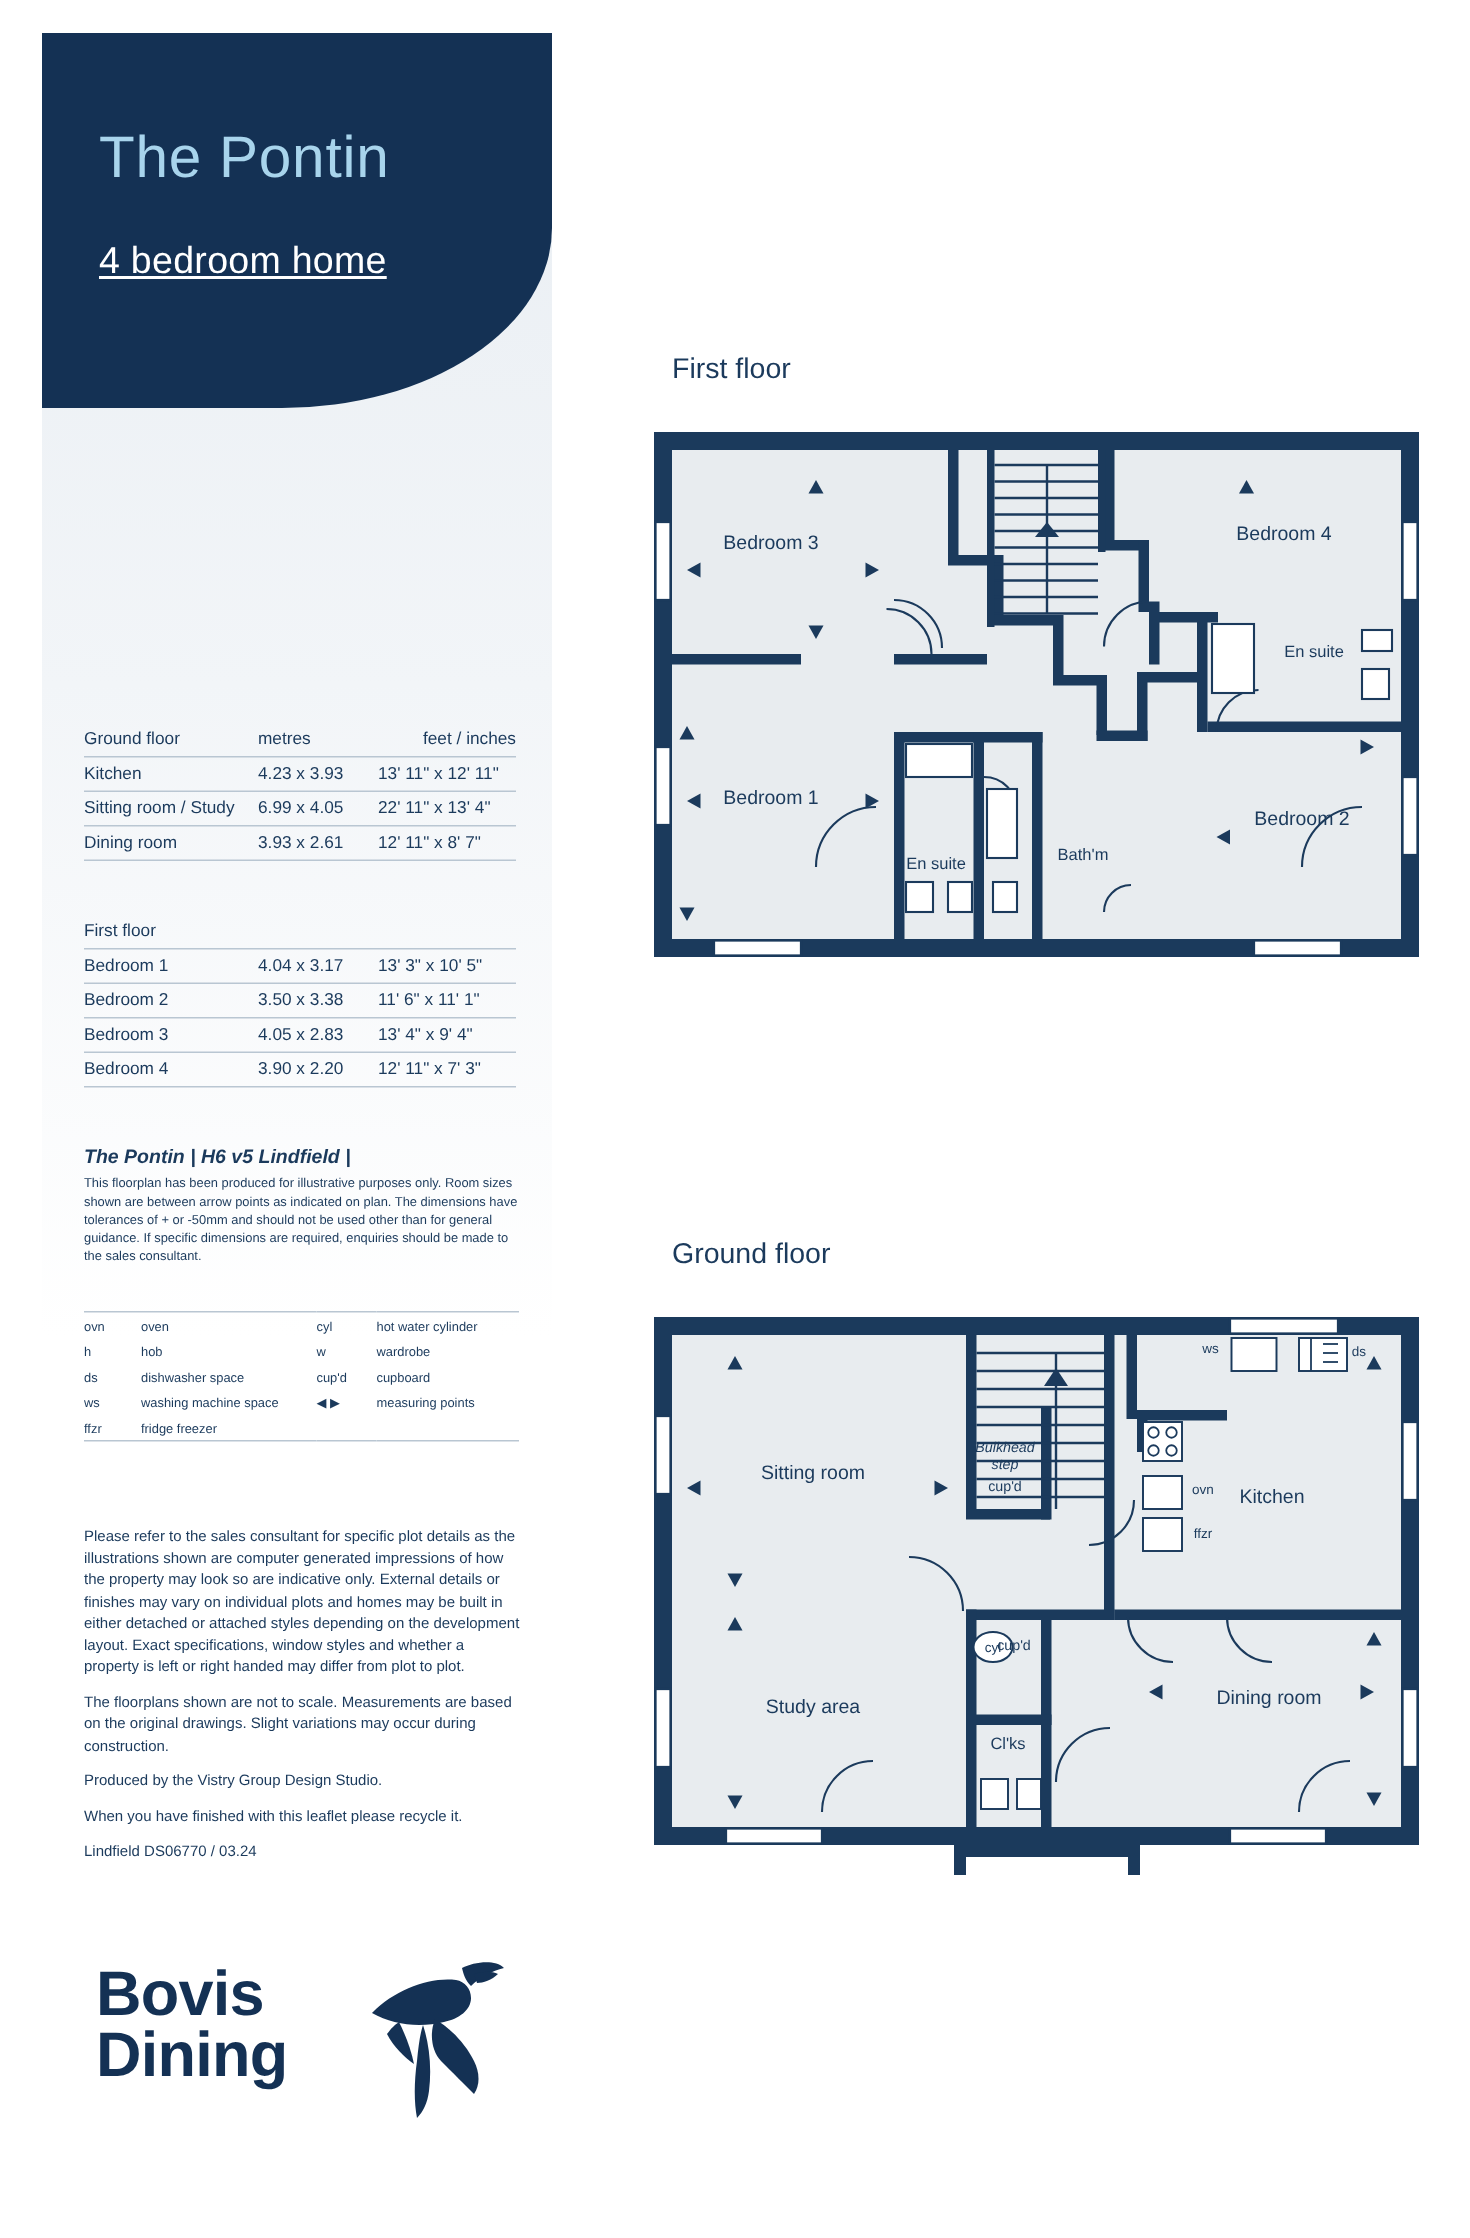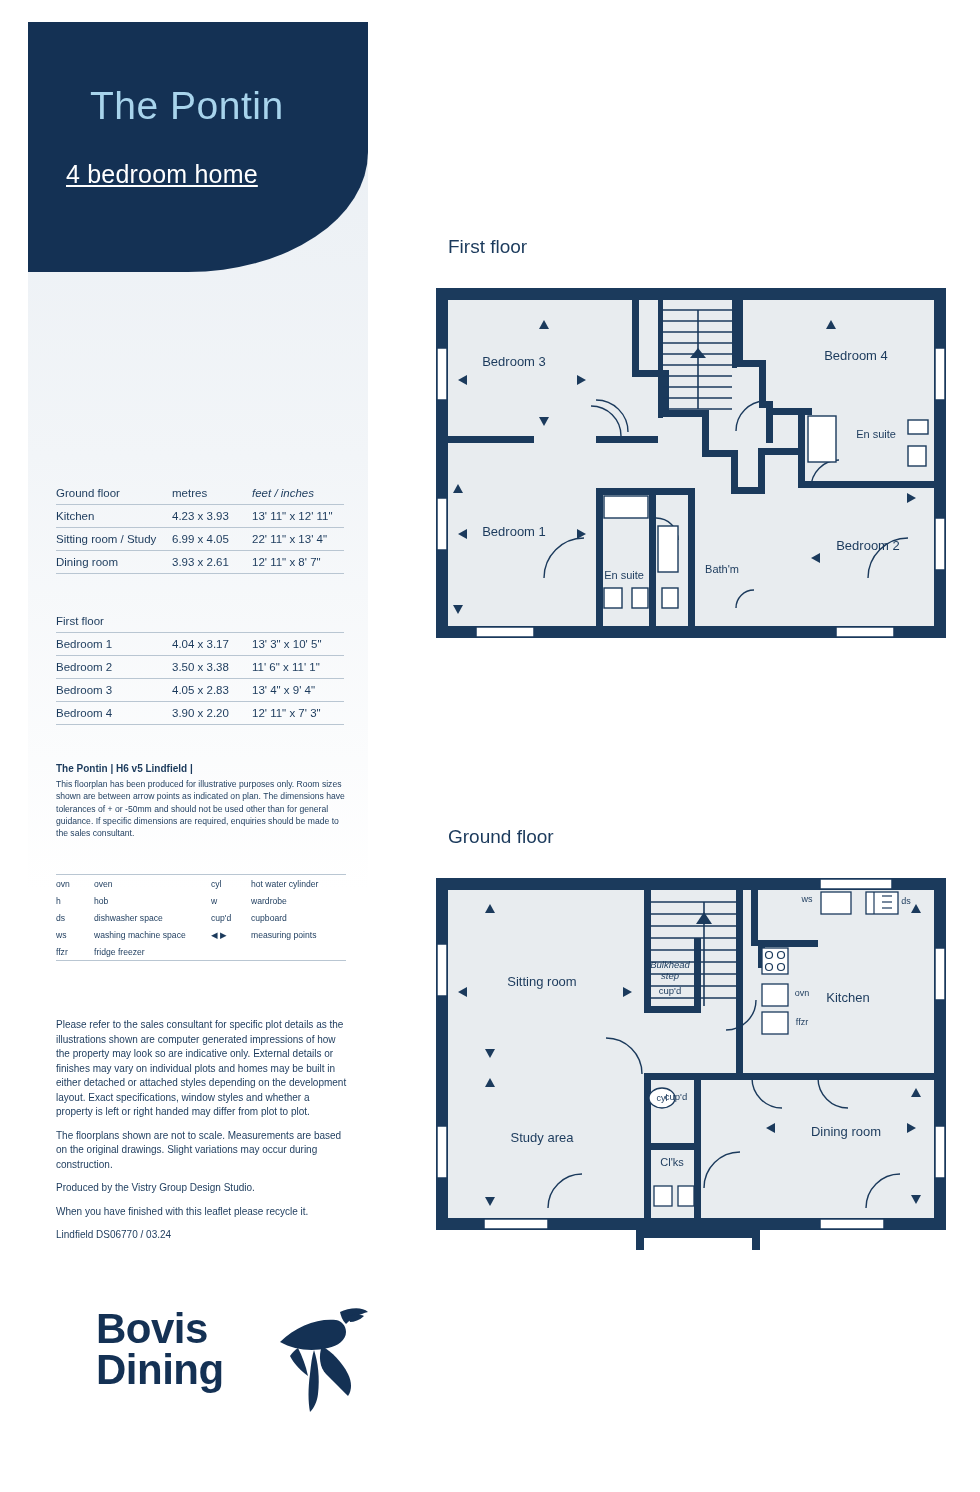--- a/index.html
+++ b/index.html
@@ -36,21 +36,20 @@
     overflow: hidden;
   }
   .header-title {
     position: absolute;
     left: 38px;
     top: 62px;
     font-size: 39px;
     font-weight: 400;
     color: #a8d4ec;
     letter-spacing: 0.5px;
-    margin-left: 24px;
   }
   .header-sub {
     position: absolute;
     left: 38px;
     top: 138px;
     font-size: 25px;
     font-weight: 400;
     color: #ffffff;
     letter-spacing: 0.2px;
     text-decoration: underline;
@@ -69,21 +68,21 @@
   }
   table.dims th {
     text-align: left;
     font-weight: 400;
     font-size: 11.5px;
     color: #1b3a5c;
     padding: 3px 0 5px 0;
     border-bottom: 1px solid #b9c6d2;
   }
   table.dims th.col-m { text-align: left; width: 80px; }
-  table.dims th.col-f { text-align: left; width: 92px; font-style: italic; }
+  table.dims th.col-f { text-align: right; width: 92px; }
   table.dims td {
     padding: 5px 0 5px 0;
     border-bottom: 1px solid #b9c6d2;
     font-size: 11.5px;
     color: #1b3a5c;
     white-space: nowrap;
   }
   table.dims td.col-m { width: 80px; }
   table.dims td.col-f { width: 92px; }
 
@@ -91,22 +90,23 @@
   .note-block {
     position: absolute;
     left: 28px;
     width: 290px;
     font-size: 8.6px;
     line-height: 1.42;
     color: #1b3a5c;
   }
   .note-title {
     font-weight: bold;
-    font-size: 10px;
+    font-size: 13px;
     margin-bottom: 2px;
+    font-style: italic;
   }
 
   
   .key-block {
     position: absolute;
     left: 28px;
     width: 290px;
     font-size: 8.6px;
   }
   table.keytab {
@@ -136,21 +136,20 @@
   }
   .legal-block p { margin: 0 0 9px 0; }
 
   
   .logo-wrap {
     position: absolute;
     left: 36px;
     bottom: 48px;
     width: 280px;
     height: 130px;
-    margin-left: 32px;
   }
   .logo-text {
     position: absolute;
     left: 0;
     top: 16px;
     font-size: 42px;
     line-height: 0.98;
     font-weight: 700;
     color: #143154;
     letter-spacing: -0.5px;

